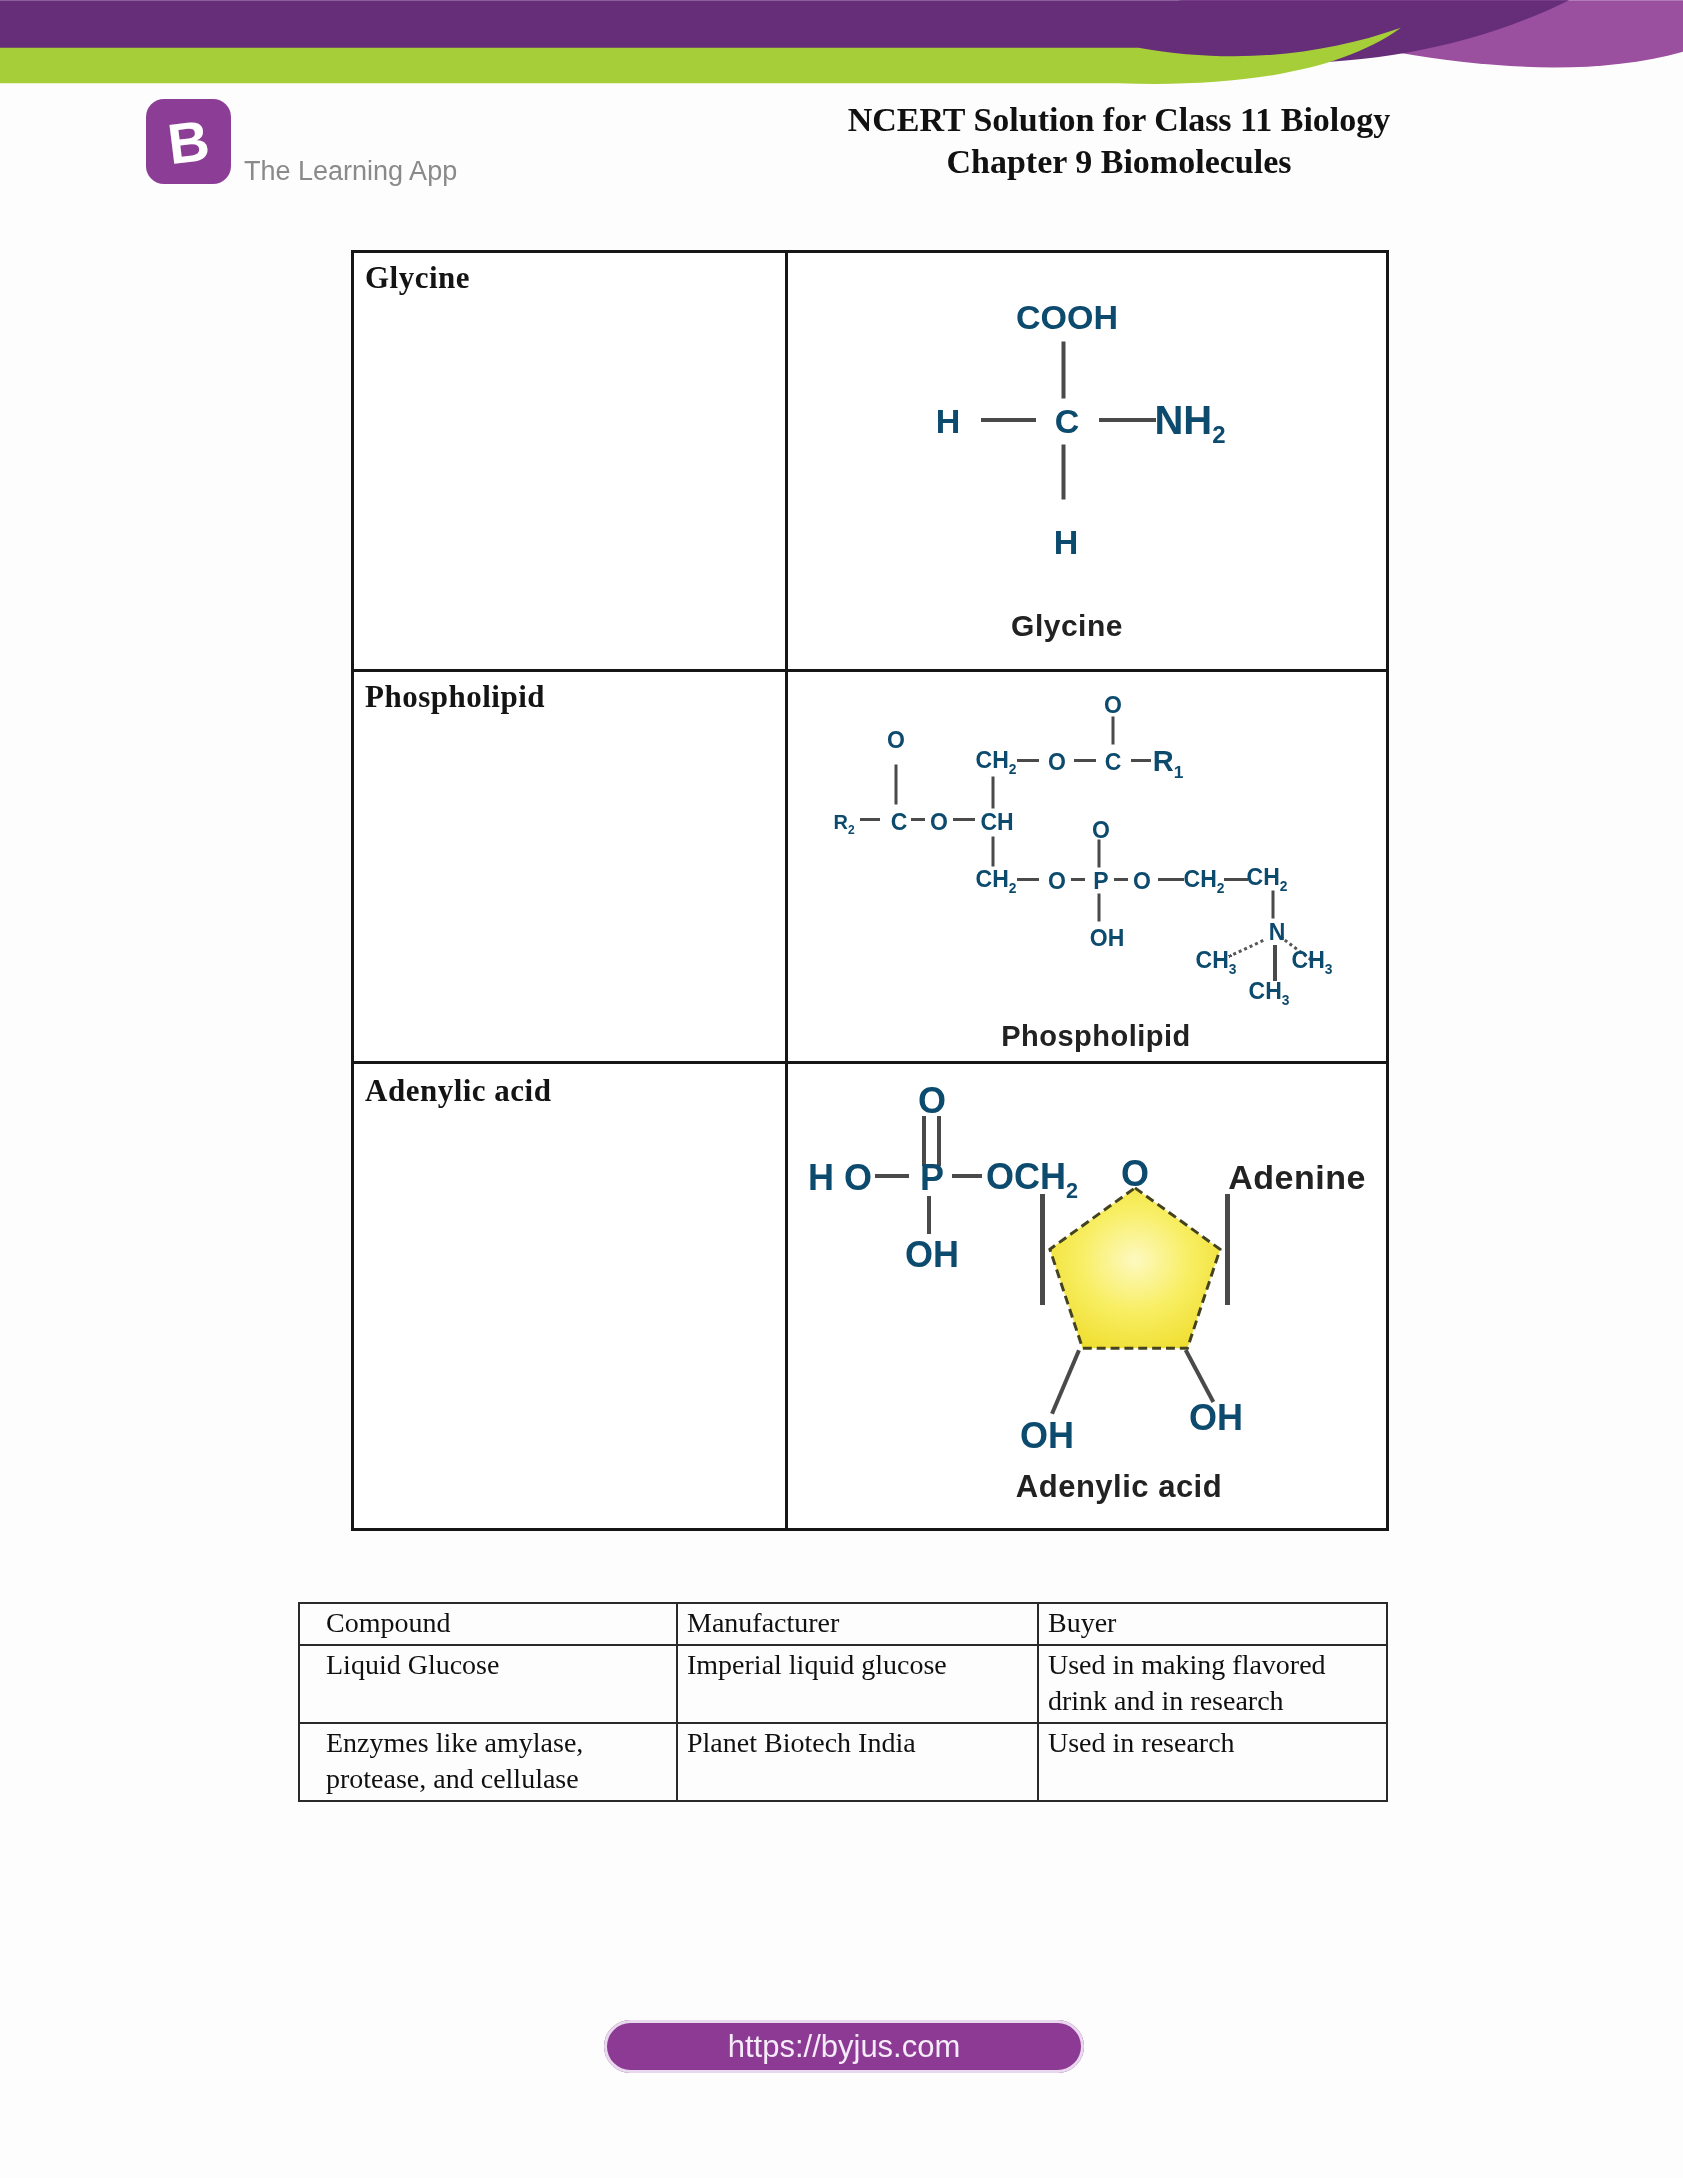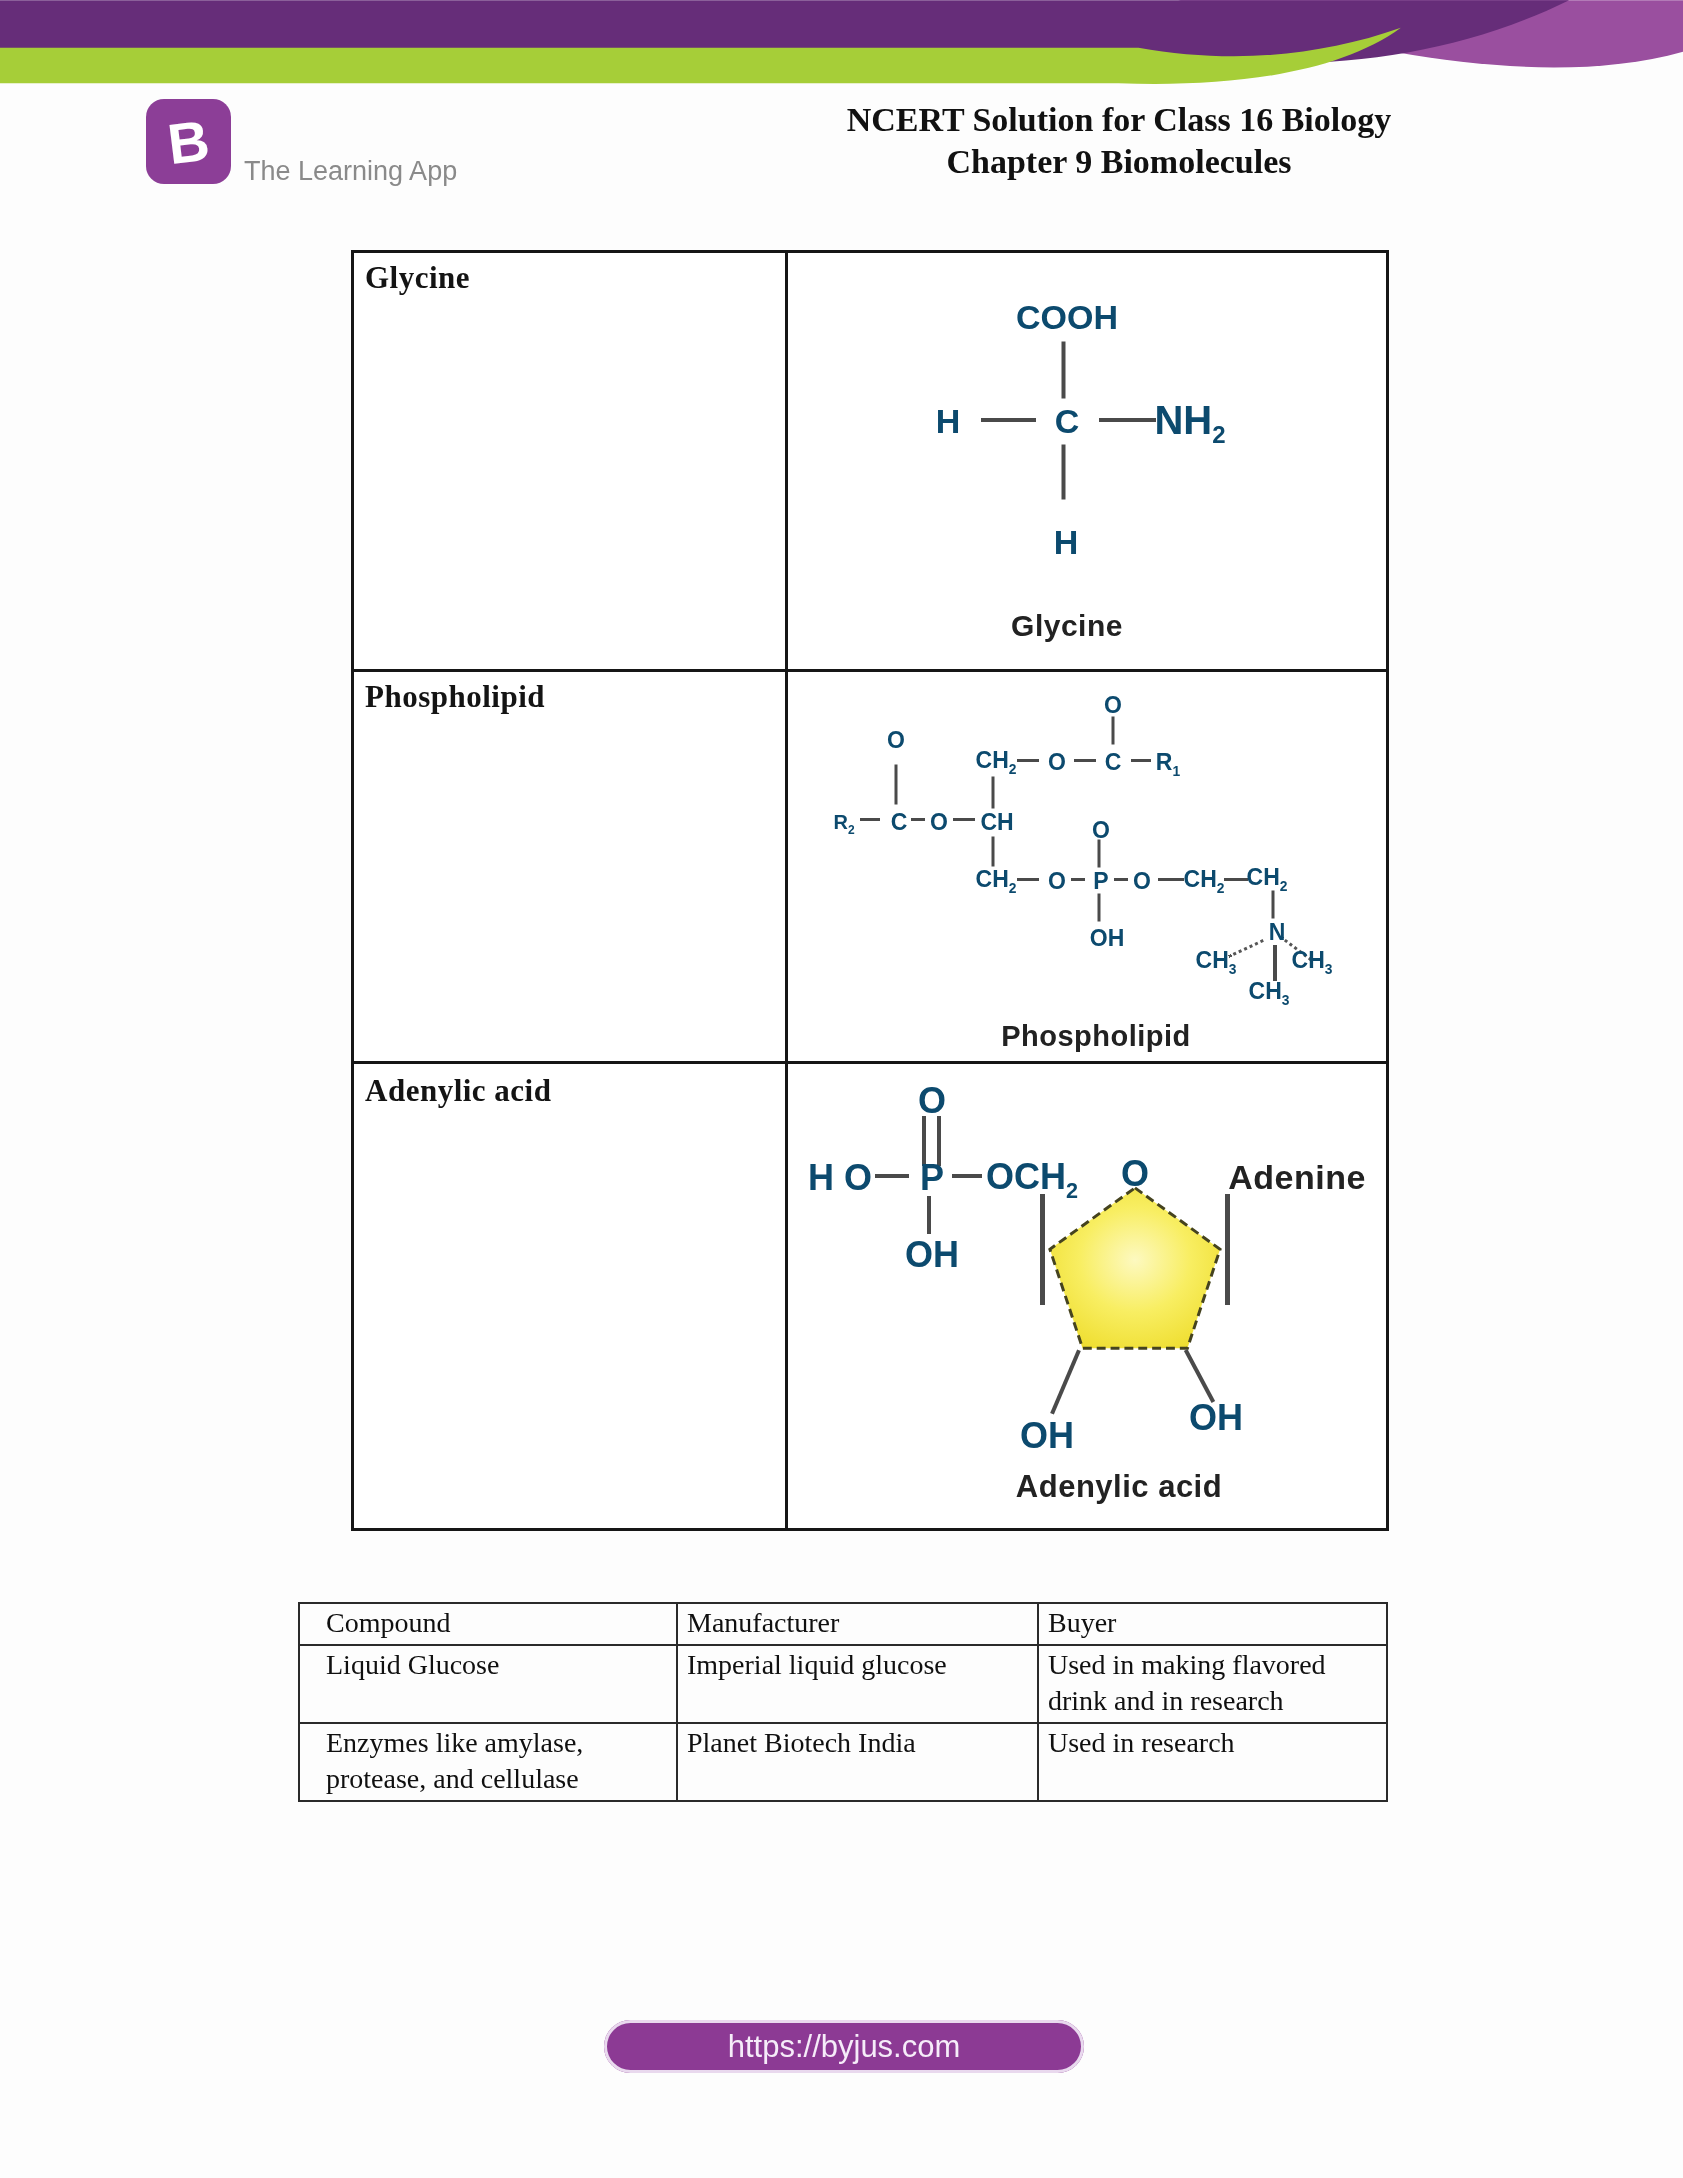--- a/index.html
+++ b/index.html
@@ -58,21 +58,21 @@
     <path d="M0,0 H1585 C1455,64 1300,78 1150,50 L0,50 Z" fill="#662d79"></path>
     <path d="M0,48 H1150 C1240,64 1330,58 1415,28 C1352,74 1245,88 1130,84 L0,84 Z" fill="#a6ce38"></path>
   </svg>
 
   <div class="logo-box">
     <span class="logo-b">B</span>
   </div>
   <div class="logo-tagline">The Learning App</div>
 
   <div class="doc-header">
-    <div>NCERT Solution for Class 16 Biology</div>
+    <div>NCERT Solution for Class 11 Biology</div>
     <div>Chapter 9 Biomolecules</div>
   </div>
 
   <div class="mol-table">
     <div class="mol-vline"></div>
     <div class="mol-hline" style="top:416px;"></div>
     <div class="mol-hline" style="top:808px;"></div>
   </div>
   <div class="mol-label" style="left:365px;top:260px;">Glycine</div>
   <div class="mol-label" style="left:365px;top:679px;">Phospholipid</div>
@@ -110,21 +110,21 @@
       <div class="bond" style="left: 1224px; top: 878px; width: 24px; height: 3px; transform: rotate(0deg);"></div>
       <div class="bond" style="left: 1085px; top: 906px; width: 28px; height: 3px; transform: rotate(90deg);"></div>
       <div class="bond" style="left: 1259px; top: 903px; width: 28px; height: 3px; transform: rotate(90deg);"></div>
       <div class="bond dotted" style="left: 1227px; top: 947px; width: 38px; height: 0px; transform: rotate(-25deg);"></div>
       <div class="bond dotted" style="left: 1277px; top: 947px; width: 38px; height: 0px; transform: rotate(37deg);"></div>
       <div class="bond" style="left: 1257px; top: 961px; width: 36px; height: 4px; transform: rotate(90deg);"></div>
       <span class="atom" style="left: 1113px; top: 705px; font-size: 23px;">O</span>
       <span class="atom" style="left: 996px; top: 762px; font-size: 23px;">CH<sub>2</sub></span>
       <span class="atom" style="left: 1057px; top: 762px; font-size: 23px;">O</span>
       <span class="atom" style="left: 1113px; top: 762px; font-size: 23px;">C</span>
-      <span class="atom" style="left: 1168px; top: 764px; font-size: 23px;">R<sub>1</sub></span>
+      <span class="atom" style="left: 1168px; top: 764px; font-size: 29px;">R<sub>1</sub></span>
       <span class="atom" style="left: 896px; top: 740px; font-size: 23px;">O</span>
       <span class="atom" style="left: 844px; top: 824px; font-size: 20px;">R<sub>2</sub></span>
       <span class="atom" style="left: 899px; top: 822px; font-size: 23px;">C</span>
       <span class="atom" style="left: 939px; top: 822px; font-size: 23px;">O</span>
       <span class="atom" style="left: 997px; top: 822px; font-size: 23px;">CH</span>
       <span class="atom" style="left: 1101px; top: 830px; font-size: 23px;">O</span>
       <span class="atom" style="left: 996px; top: 881px; font-size: 23px;">CH<sub>2</sub></span>
       <span class="atom" style="left: 1057px; top: 881px; font-size: 23px;">O</span>
       <span class="atom" style="left: 1101px; top: 881px; font-size: 23px;">P</span>
       <span class="atom" style="left: 1142px; top: 881px; font-size: 23px;">O</span>

